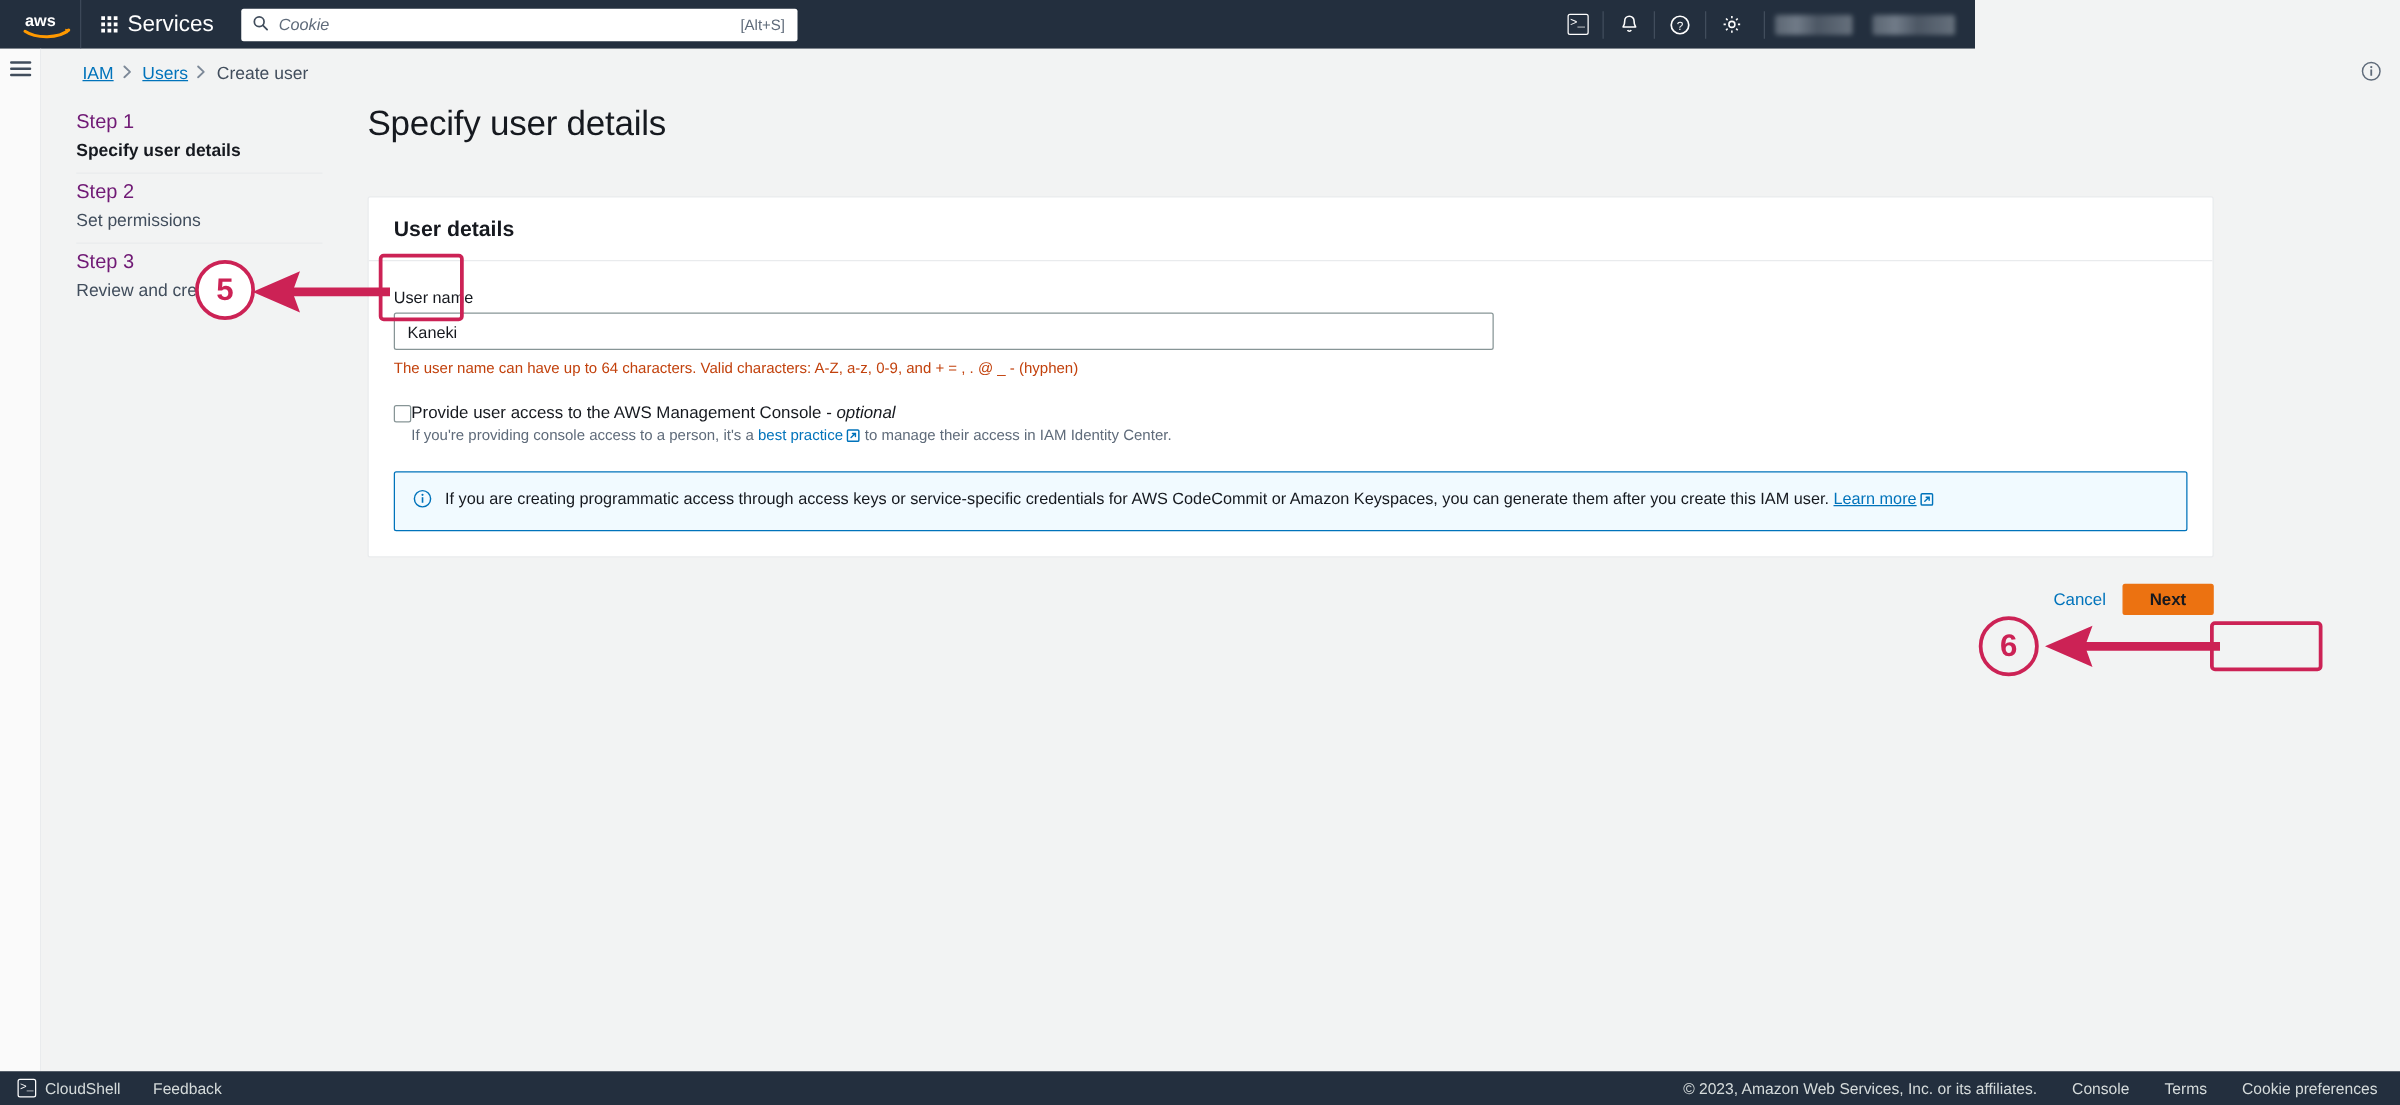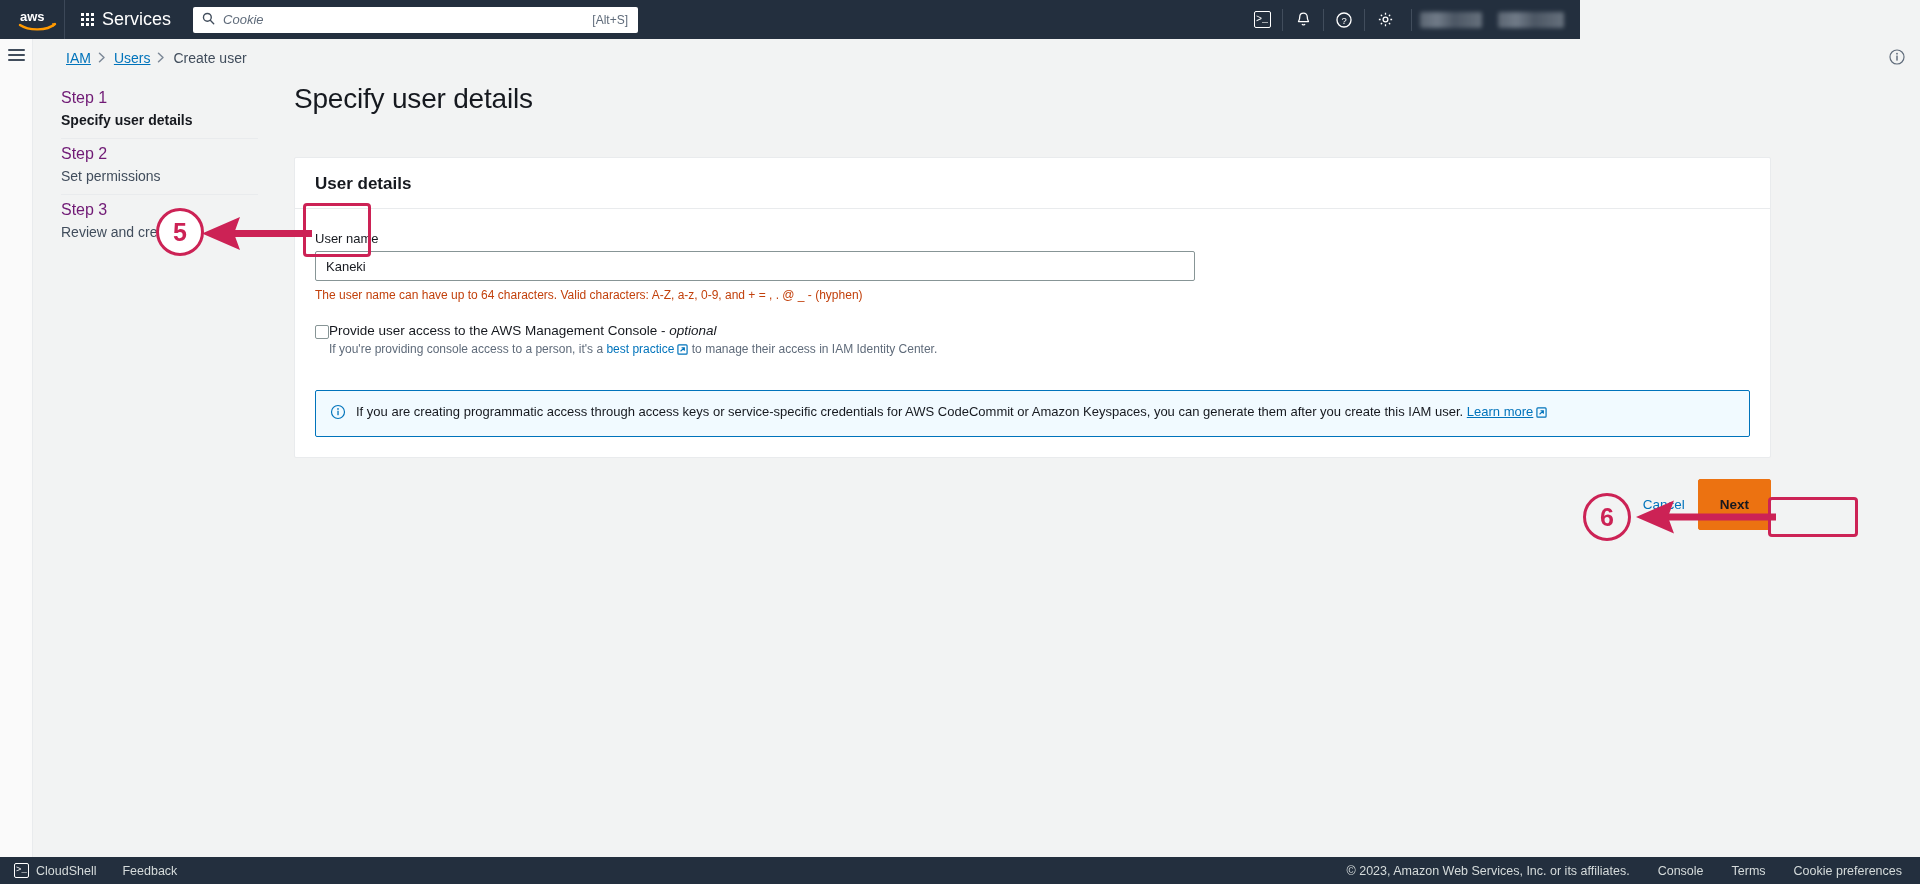--- a/index.html
+++ b/index.html
@@ -91,32 +91,32 @@
 
   .checkrow { margin-top: 21px; display: flex; align-items: flex-start; }
   .cbox { width: 14px; height: 14px; border: 1px solid #879596; border-radius: 2px; background: #fff; margin-top: 2px; cursor: pointer; flex: none; }
   .check-main { font-size: 13.5px; color: #16191f; }
   .check-main .opt { font-style: italic; }
   .check-sub { font-size: 12px; color: #5f6b7a; margin-top: 4px; }
   .lnk { color: #0073bb; text-decoration: none; cursor: pointer; }
   .ext { display: inline-block; vertical-align: -2px; margin-left: 3px; }
 
   .alert {
-    margin-top: 32px; background: #f1faff; border: 1px solid #0073bb;
+    margin-top: 20px; background: #f1faff; border: 1px solid #0073bb;
     border-radius: 2px; padding: 12px 14px; display: flex; gap: 10px; align-items: flex-start;
   }
   .alert-icon { color: #0073bb; flex: none; margin-top: 1px; }
   .alert-text { font-size: 13px; color: #16191f; line-height: 1.35; }
   .alert-text .lnk { text-decoration: underline; }
 
   .actions { margin-top: 21px; display: flex; justify-content: flex-end; align-items: center; gap: 13px; }
   .cancel-link { font-size: 13.5px; color: #0073bb; cursor: pointer; }
   .btn-next {
     background: #ec7211; border: 1px solid #ec7211; border-radius: 2px;
-    color: #16191f; font-size: 13.5px; font-weight: bold; padding: 17px 21px; cursor: pointer;
+    color: #16191f; font-size: 13.5px; font-weight: bold; padding: 4px 21px; cursor: pointer;
     font-family: "Liberation Sans", sans-serif;
   }
 
   
   .footer {
     position: absolute; bottom: 0; left: 0; width: 1920px; height: 27px;
     background: #232f3e; display: flex; align-items: center;
     font-size: 12.5px; color: #d5dbdb;
   }
   .footer .fl { display: flex; align-items: center; gap: 26px; margin-left: 14px; }

